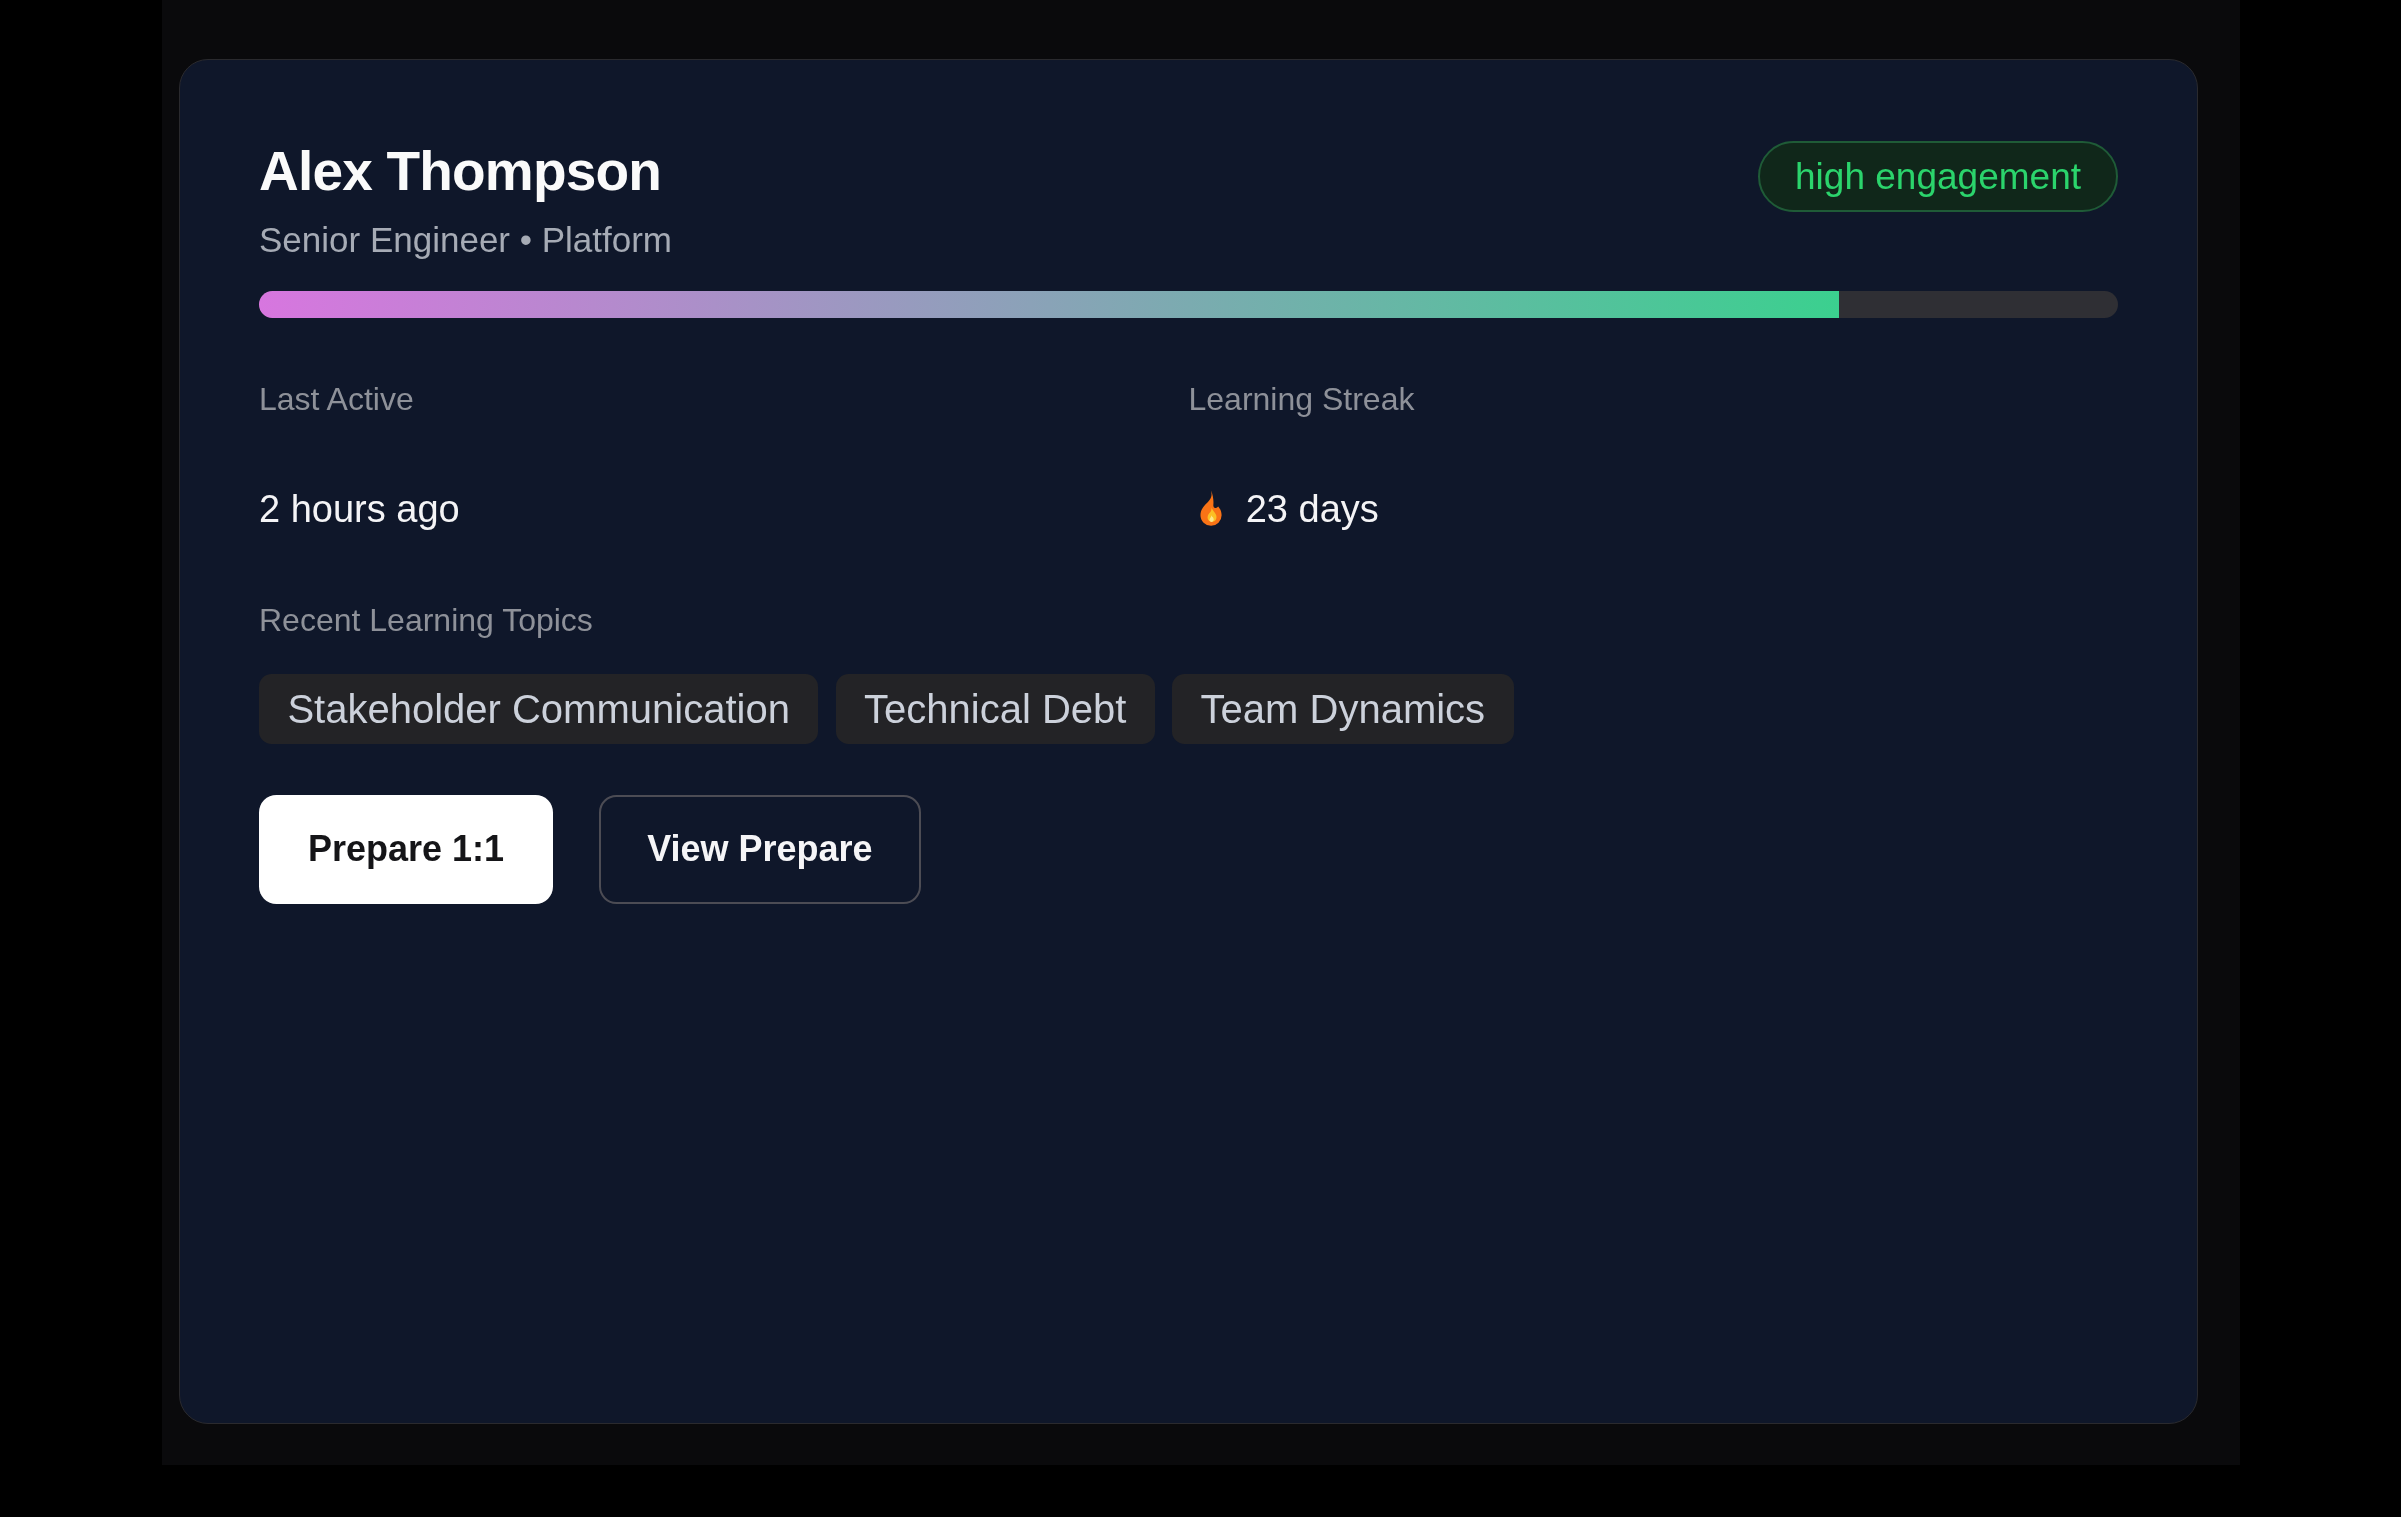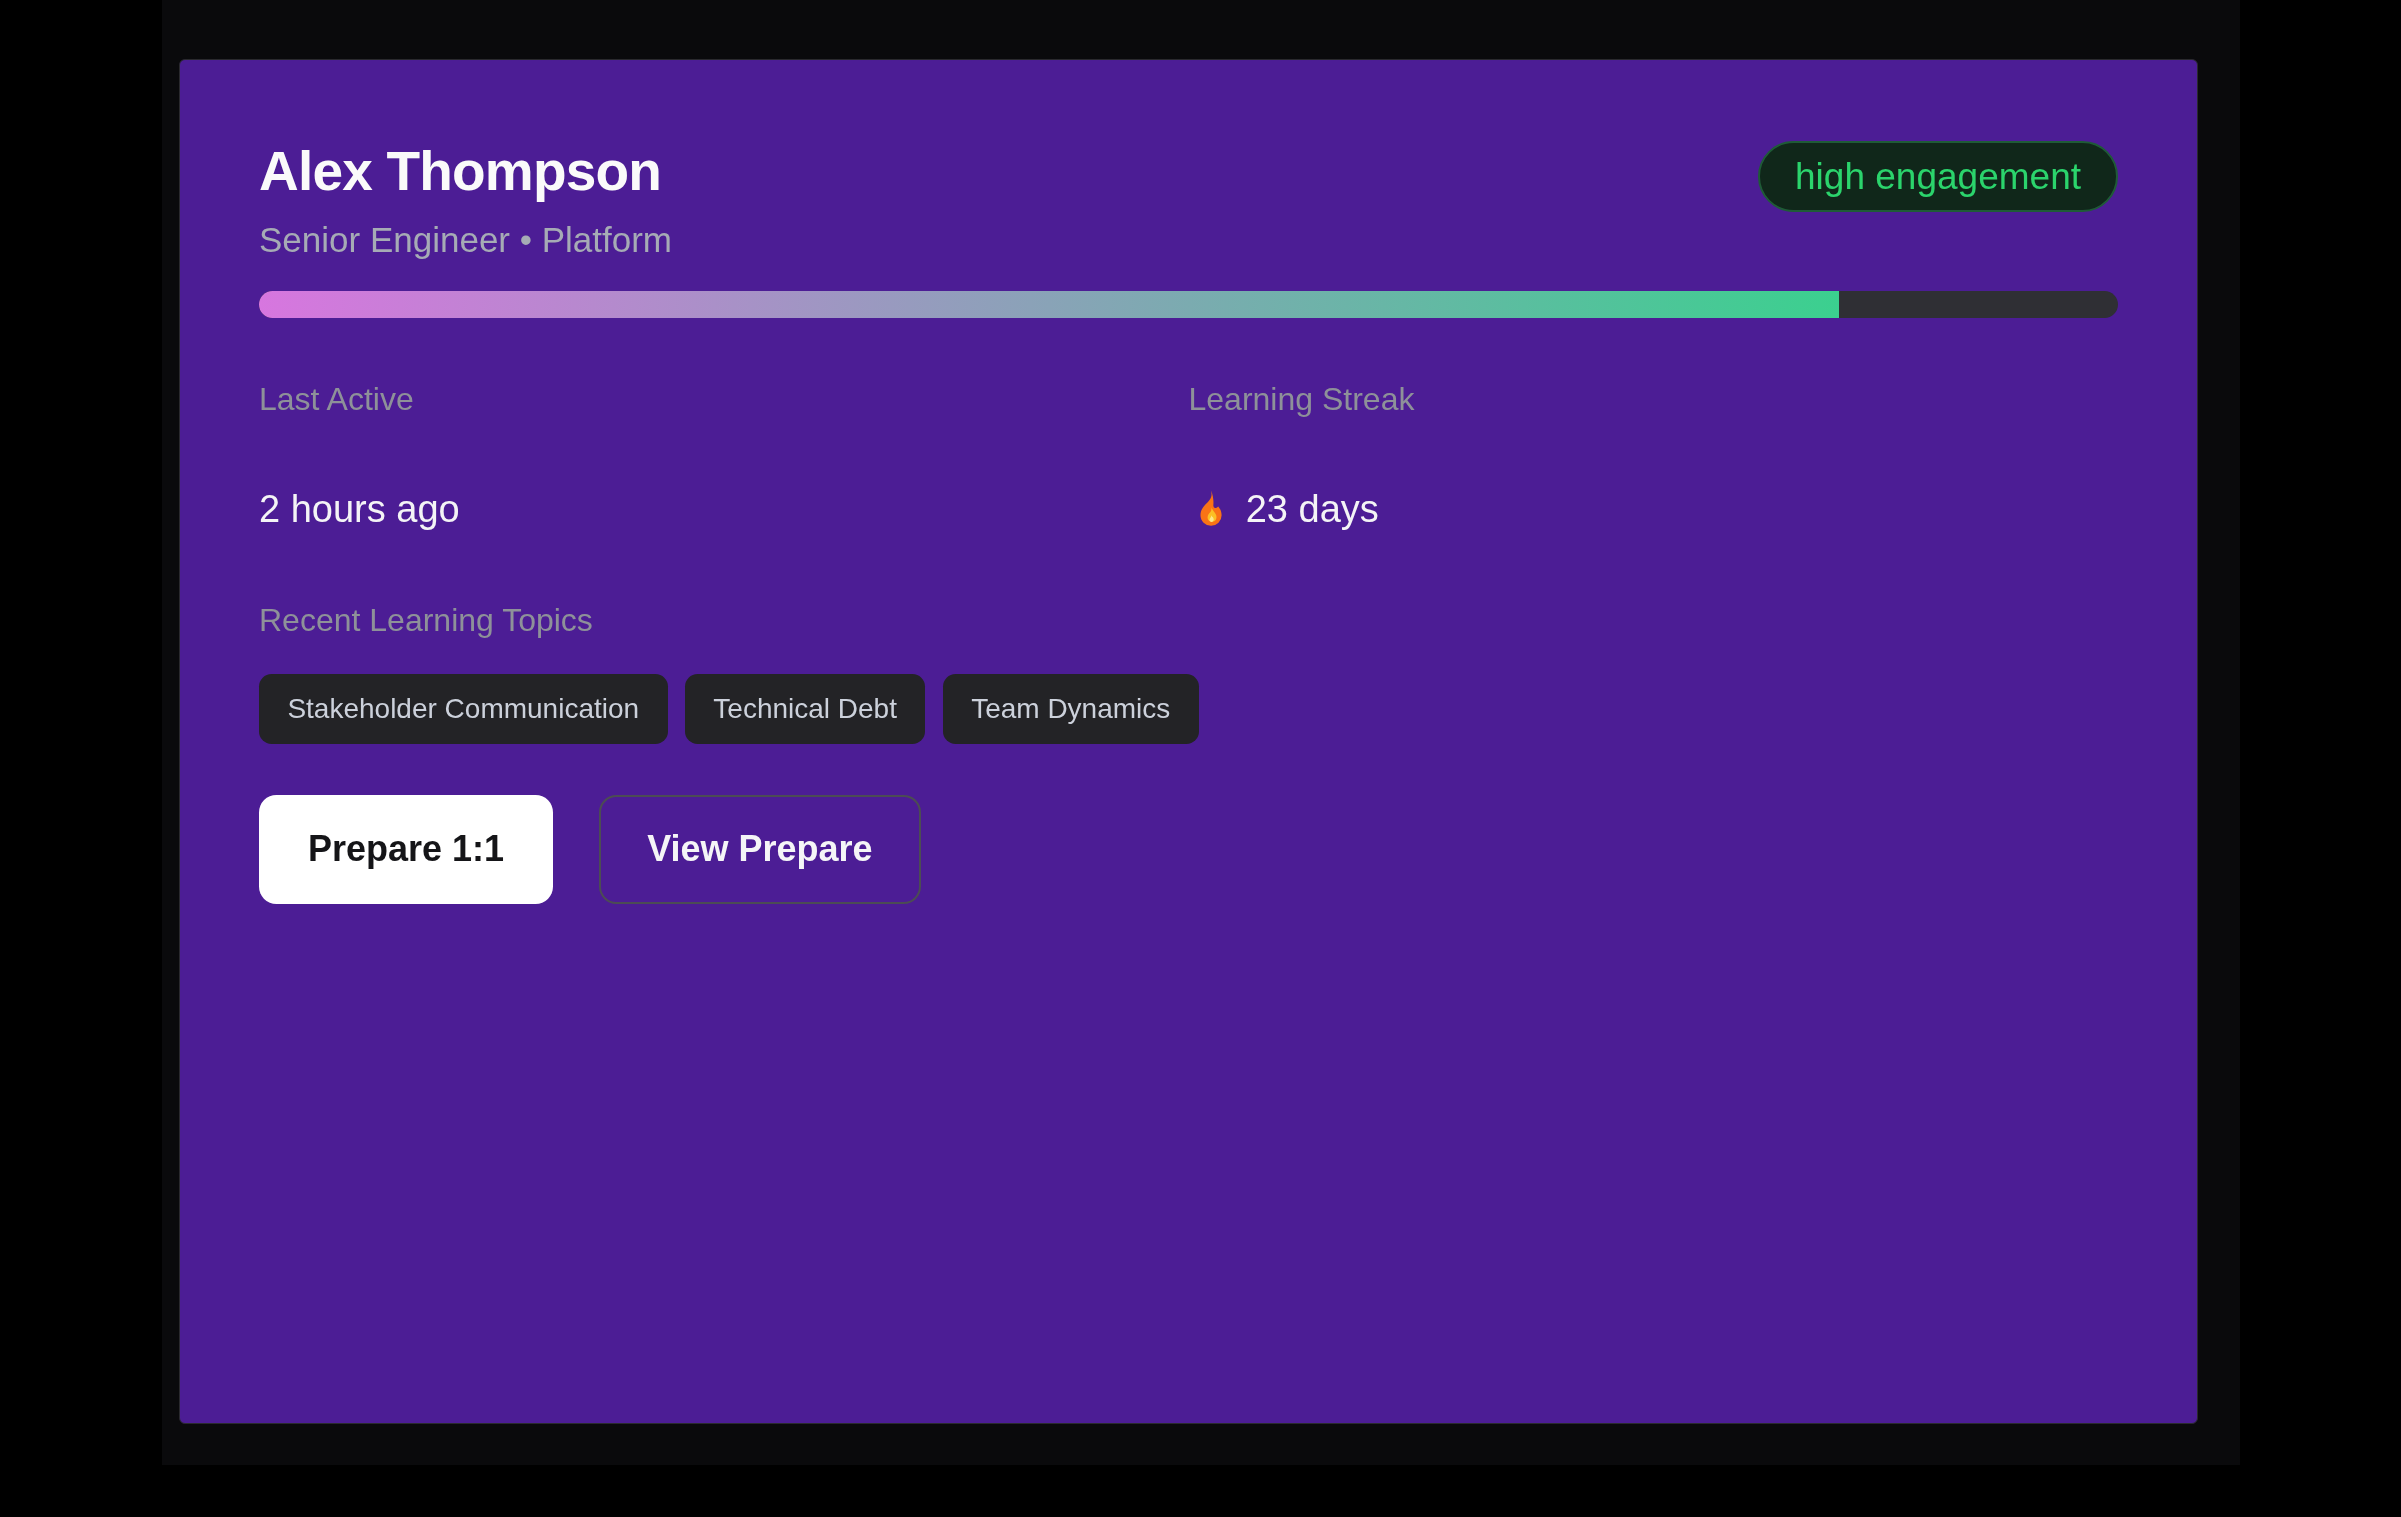--- a/index.html
+++ b/index.html
@@ -12,23 +12,23 @@
   .stage {
     position: absolute;
     left: 162px; top: 0;
     width: 2078px; height: 1465px;
     background: #0a0a0c;
   }
   .card {
     position: absolute;
     left: 179px; top: 59px;
     width: 2019px; height: 1365px;
-    background: #4c1d95;
+    background: #0f172a;
     border: 1.6px solid #2a2a2e;
-    border-radius: 6px;
+    border-radius: 29px;
     padding: 77px 79px;
   }
   
   .header { display: flex; justify-content: space-between; align-items: flex-start; }
   .name {
     font-size: 55px; font-weight: 700; color: #fafafa;
     letter-spacing: -0.8px; line-height: 68px;
   }
   .subtitle {
     margin-top: 12.6px;
@@ -81,21 +81,21 @@
     padding: 58px 47px 66px 38px;
   }
   .milestone-title { font-size: 30px; font-weight: 600; color: #d47ee3; line-height: 35px; }
   .milestone-desc  { margin-top: 76px; font-size: 38px; color: #e9e7ee; line-height: 44px; }
   
   .topics-label { margin-top: 66px; font-size: 32px; color: #8e9199; line-height: 39px; }
   .chips { margin-top: 34px; display: flex; gap: 17.4px; }
   .chip {
     background: #232326;
     color: #ccd1db;
-    font-size: 28px;
+    font-size: 40px;
     line-height: 38px;
     padding: 16px 28.4px;
     border-radius: 12.6px;
     white-space: nowrap;
   }
   
   .actions { margin-top: 51px; display: flex; gap: 46px; }
   .btn {
     height: 109px;
     display: inline-flex; align-items: center;

